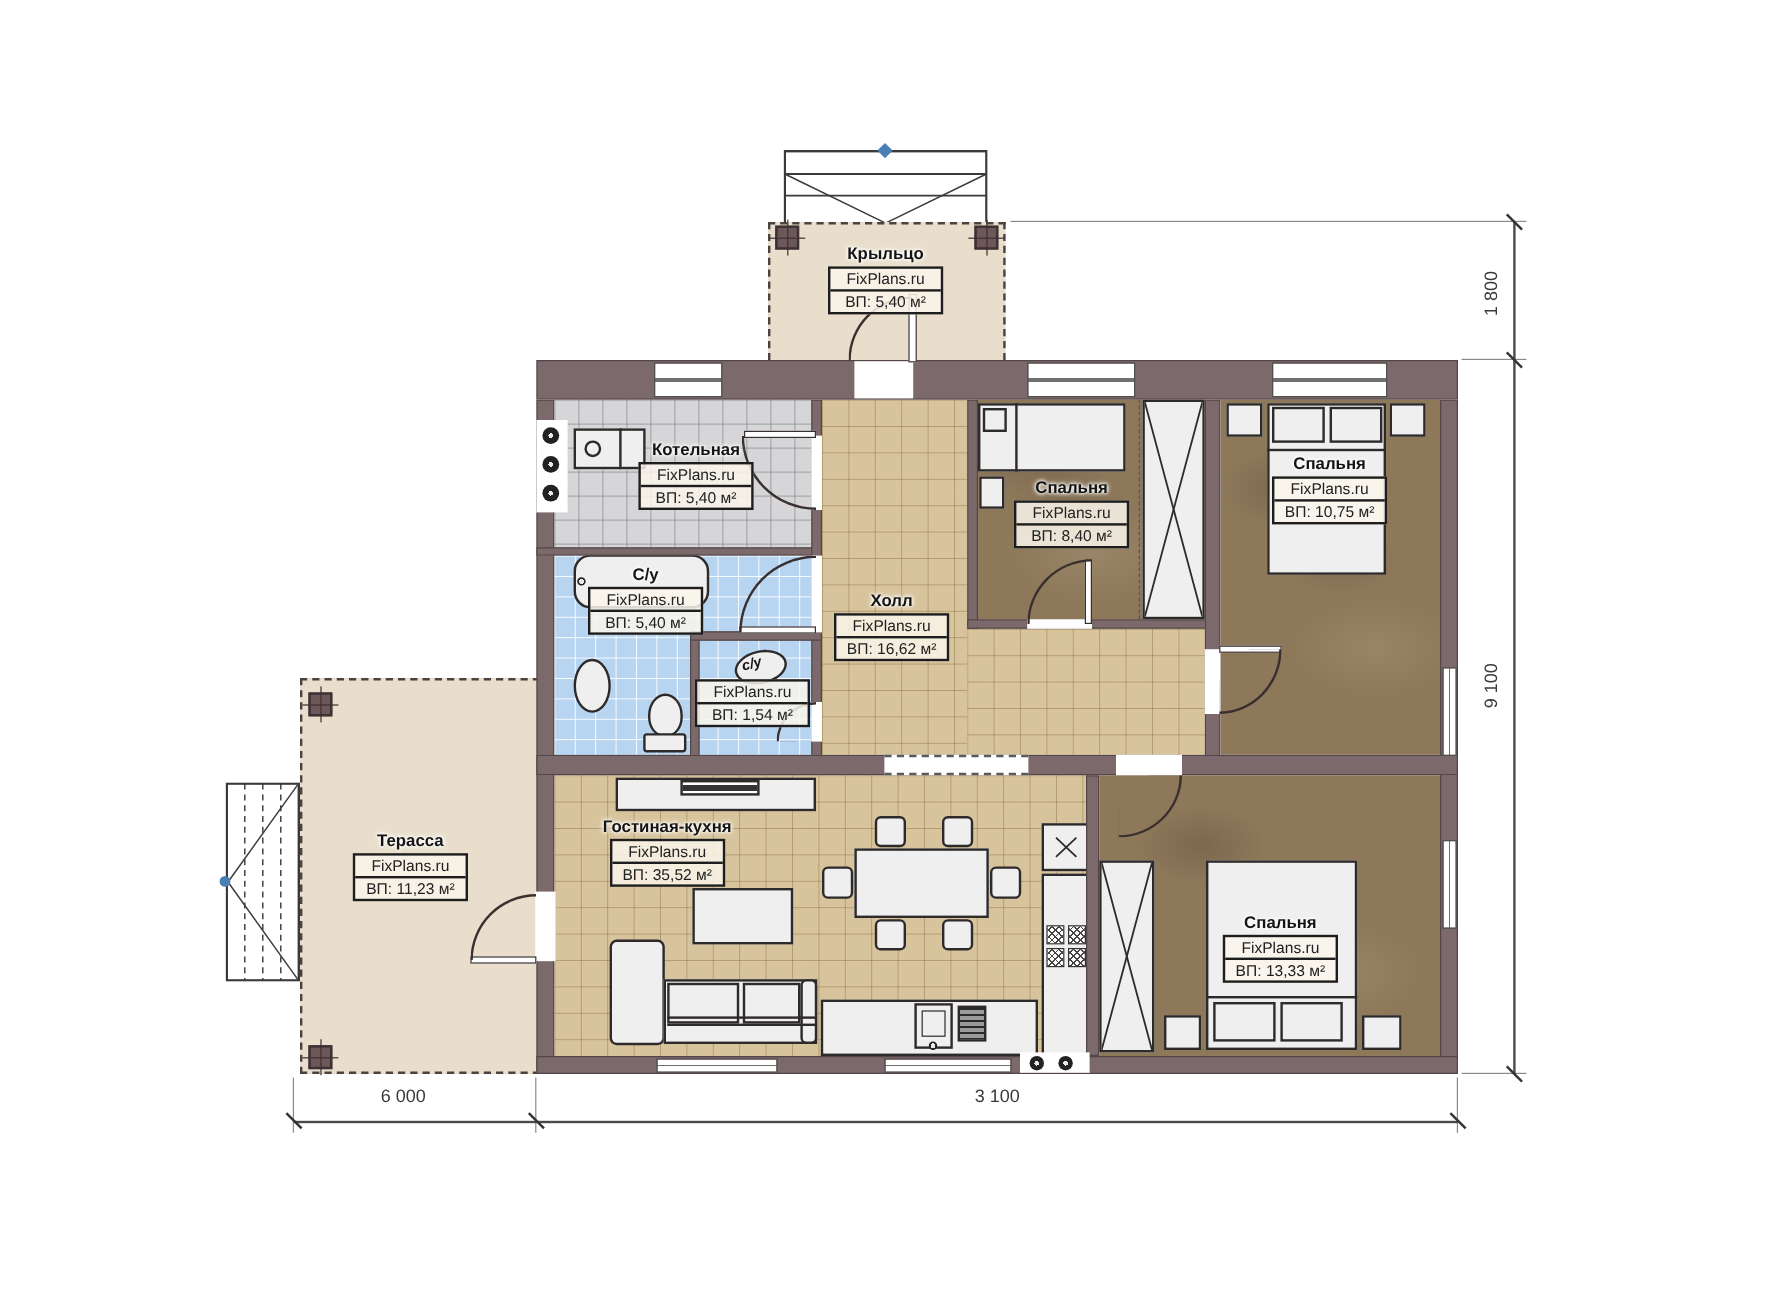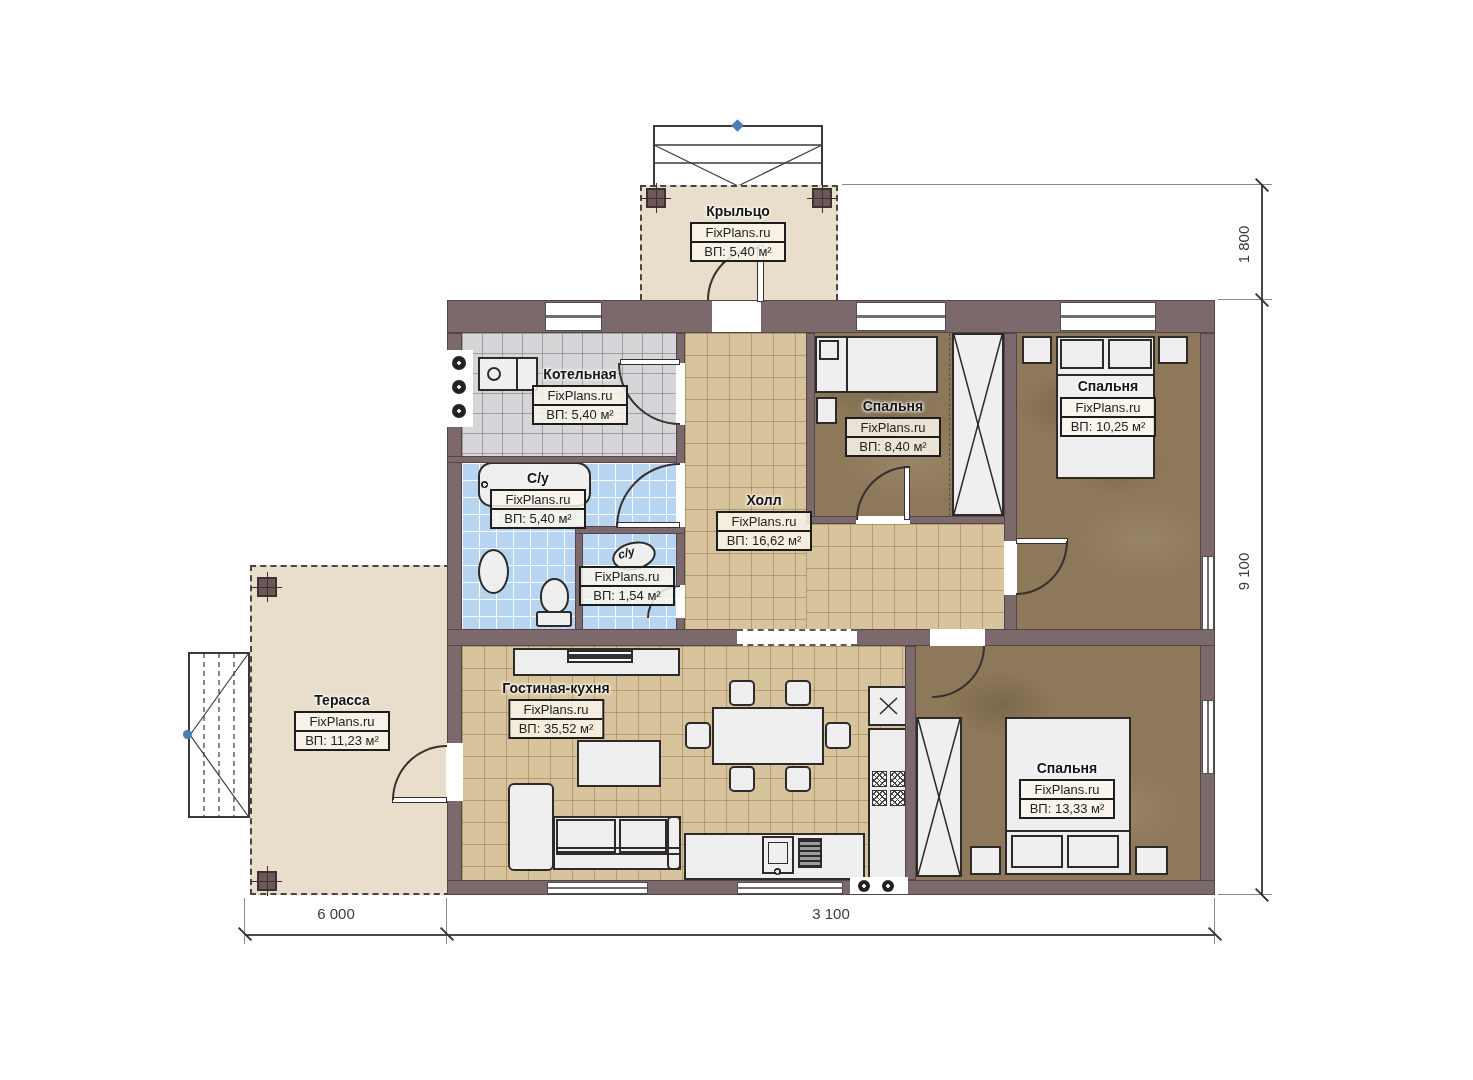--- a/index.html
+++ b/index.html
@@ -281,41 +281,41 @@
   </div>
 
   <div class="wc-name" style="left:618px;top:546px;">с/у</div>
   <div class="room-label" style="left:627px;top:566px;">
     <div class="rbox">
       <div class="wm">FixPlans.ru</div>
       <div class="area">ВП: 1,54 м²</div>
     </div>
   </div>
 
-  <div class="room-label" style="left:764px;top:492px;">
+  <div class="room-label" style="left:743px;top:492px;">
     <div class="rname">Холл</div>
     <div class="rbox">
       <div class="wm">FixPlans.ru</div>
       <div class="area">ВП: 16,62 м²</div>
     </div>
   </div>
 
   <div class="room-label" style="left:893px;top:398px;">
     <div class="rname">Спальня</div>
     <div class="rbox">
       <div class="wm">FixPlans.ru</div>
       <div class="area">ВП: 8,40 м²</div>
     </div>
   </div>
 
   <div class="room-label" style="left:1108px;top:378px;">
     <div class="rname">Спальня</div>
     <div class="rbox">
       <div class="wm">FixPlans.ru</div>
-      <div class="area">ВП: 10,25 м²</div>
+      <div class="area">ВП: 10,75 м²</div>
     </div>
   </div>
 
   <div class="room-label" style="left:1067px;top:760px;">
     <div class="rname">Спальня</div>
     <div class="rbox">
       <div class="wm">FixPlans.ru</div>
       <div class="area">ВП: 13,33 м²</div>
     </div>
   </div>

